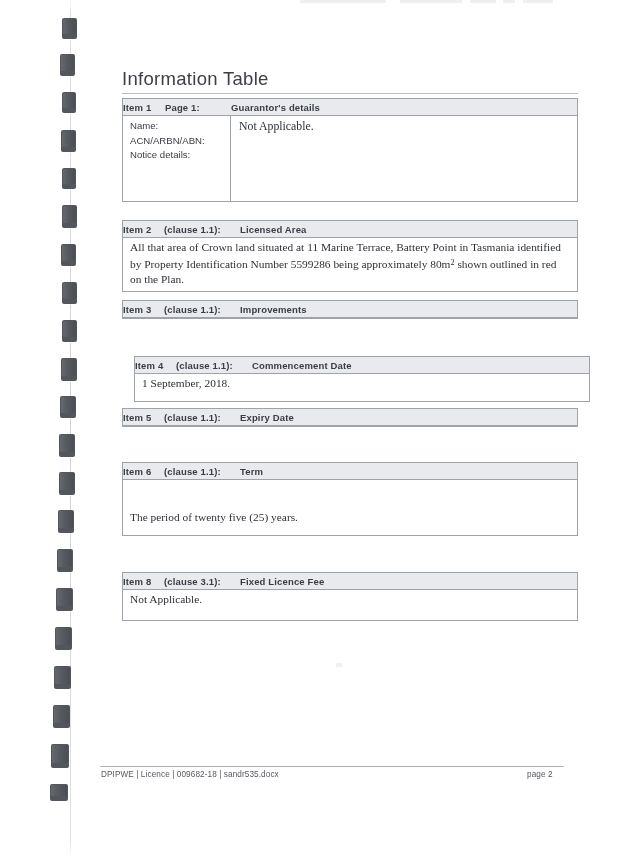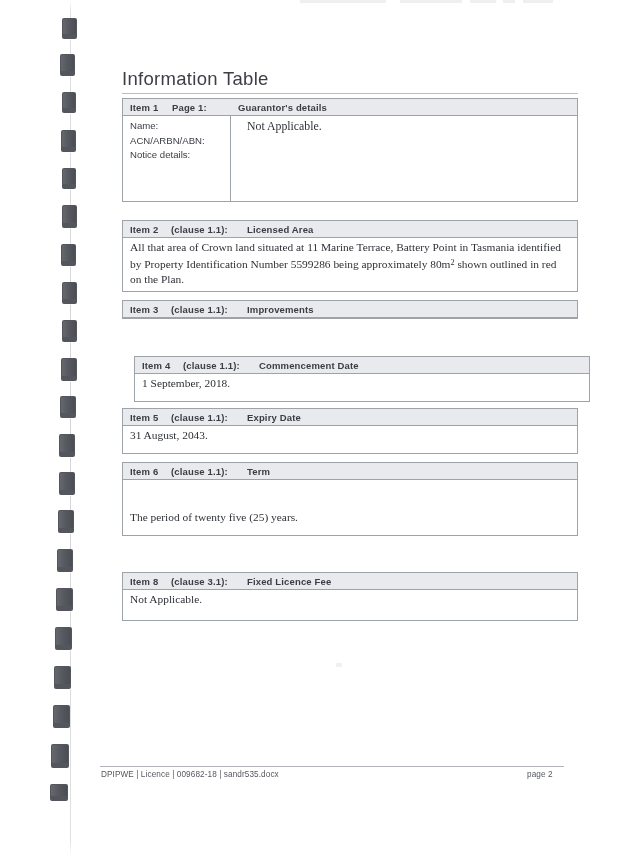--- a/index.html
+++ b/index.html
@@ -99,42 +99,41 @@
     display: flex;
     background: #e9eaee;
     border-bottom: 1px solid #9ea2a9;
     height: 17px;
     align-items: center;
     font-family: "Liberation Sans", sans-serif;
     font-size: 9.5px;
     font-weight: bold;
     color: #3a3d43;
     letter-spacing: .15px;
-    padding-left: 7px;
     box-sizing: border-box;
     white-space: nowrap;
   }
   .head-item   { min-width: 41px; }
   .head-clause { min-width: 76px; }
   .head-label  { }
 
   
   .head-item-wide   { min-width: 42px; }
   .head-clause-wide { min-width: 66px; }
 
   .item-body {
     font-family: "Liberation Serif", serif;
     font-size: 11.4px;
     line-height: 15px;
     color: #2e3136;
     padding: 2px 7px 4px 7px;
   }
 
   
-  .split-body { display: flex; gap: 8px; }
+  .split-body { display: flex; }
   .split-left {
     width: 108px;
     flex: 0 0 108px;
     border-right: 1px solid #9ea2a9;
     padding: 3px 6px 6px 7px;
     box-sizing: border-box;
     font-family: "Liberation Sans", sans-serif;
     font-size: 9.6px;
     line-height: 14.5px;
     color: #3d4046;
@@ -261,21 +260,20 @@
     </div>
     <div class="item-body" style="min-height:21px;">1 September, 2018.</div>
   </div>
 
   <div class="item-table" style="top:408px;">
     <div class="item-head">
       <span class="head-item">Item 5</span>
       <span class="head-clause">(clause 1.1):</span>
       <span class="head-label">Expiry Date</span>
     </div>
-    <div class="item-body" style="min-height:21px;">31 August, 2043.</div>
   </div>
 
   <div class="item-table" style="top:462px;">
     <div class="item-head">
       <span class="head-item">Item 6</span>
       <span class="head-clause">(clause 1.1):</span>
       <span class="head-label">Term</span>
     </div>
     <div class="item-body" style="min-height:21px;margin-top:28px;">The period of twenty five (25) years.</div>
   </div>

